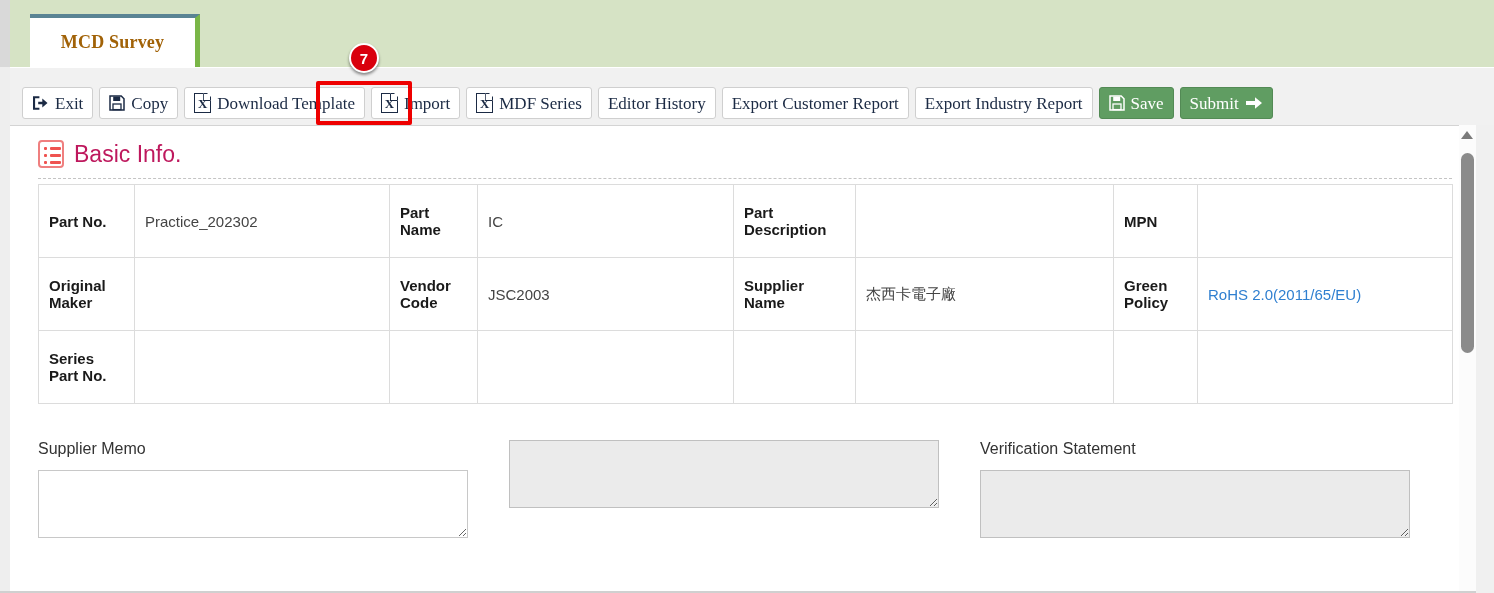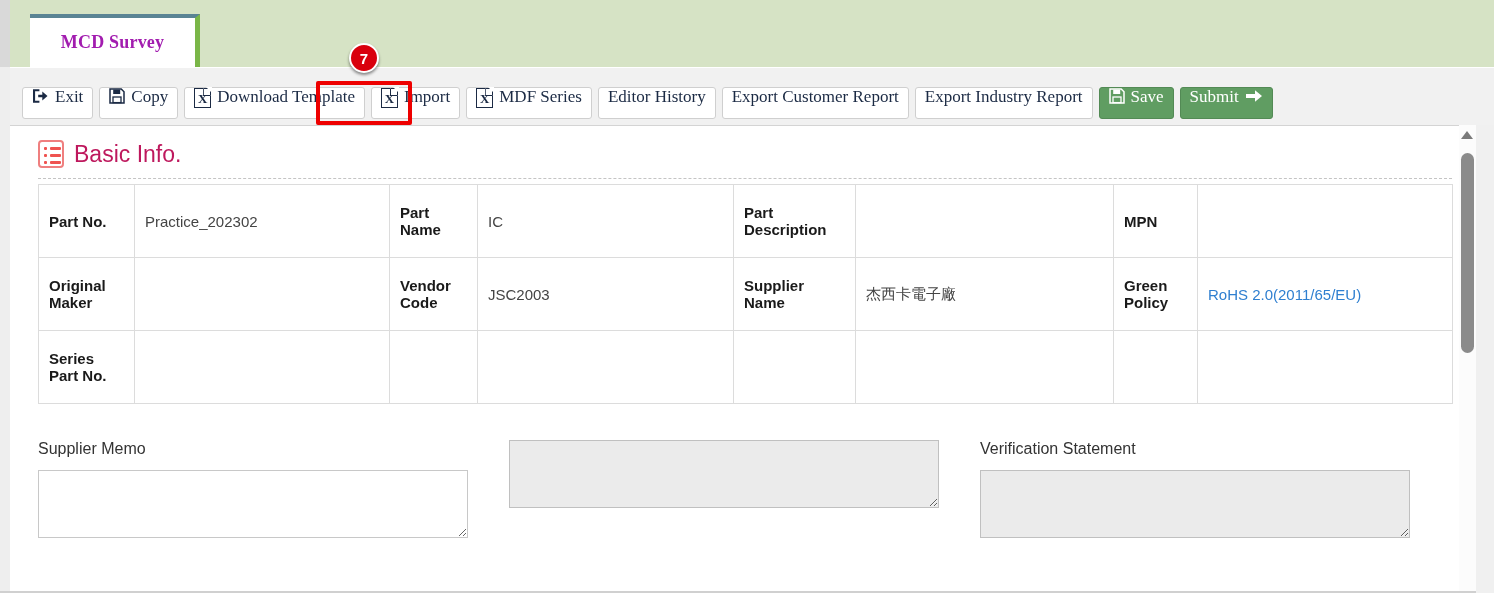--- a/index.html
+++ b/index.html
@@ -39,21 +39,21 @@
     border-top: 4px solid #5a8494;
     border-right: 5px solid #7ab648;
     display: flex;
     align-items: center;
     justify-content: center;
   }
   #tab-mcd-survey .tab-label {
     font-family: "Liberation Serif", serif;
     font-weight: bold;
     font-size: 18px;
-    color: #a21caf;
+    color: #a16207;
     letter-spacing: .2px;
   }
 
   
   #left-gutter {
     position: absolute;
     left: 0; top: 0;
     width: 10px; height: 593px;
     background: #eeeeee;
   }
@@ -75,21 +75,21 @@
   #toolbar-inner {
     position: absolute;
     left: 12px; top: 19px;
     display: flex;
     align-items: stretch;
     gap: 6px;
     height: 32px;
   }
   .tbtn {
     display: inline-flex;
-    align-items: flex-start;
+    align-items: center;
     gap: 6px;
     height: 32px;
     padding: 0 9px;
     background: #ffffff;
     border: 1px solid #cfcfcf;
     border-radius: 3px;
     font-family: "Liberation Serif", serif;
     font-size: 17px;
     color: #1b2a44;
     white-space: nowrap;

